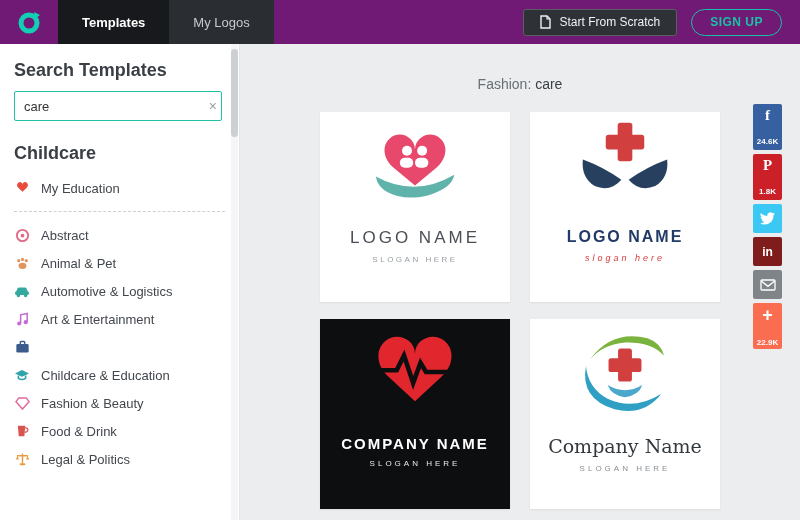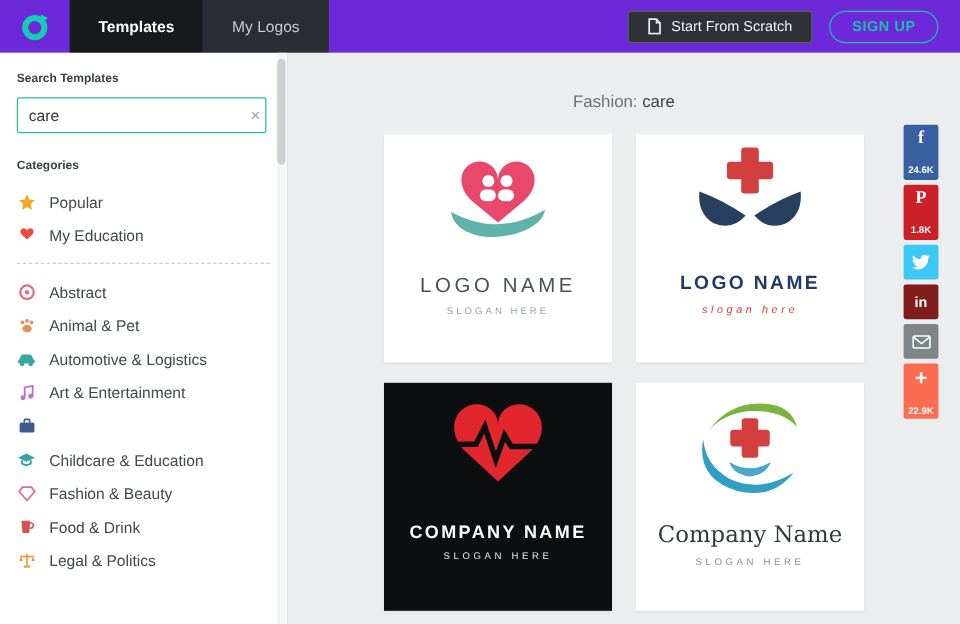--- a/index.html
+++ b/index.html
@@ -1,36 +1,36 @@
 <!DOCTYPE html>
 <html><head>
 <meta charset="utf-8">
 <style>
   * { margin:0; padding:0; box-sizing:border-box; }
   html,body { width:800px; height:520px; overflow:hidden; }
   body { font-family:"Liberation Sans", sans-serif; background:#ebedee; }
   .app { width:800px; height:520px; position:relative; }
 
   
-  .header { height:44px; background:#6d28d9; display:flex; align-items:center;justify-content:center; }
+  .header { height:44px; background:#701a75; display:flex; align-items:center;justify-content:center; }
   .brand { width:58px; height:44px; display:flex; align-items:center; justify-content:center; }
   .tab { height:44px; padding:0 24px; display:flex; align-items:center; font-size:13px; cursor:pointer; }
   .tab.active { background:#17191d; color:#ffffff; font-weight:bold; }
   .tab.inactive { background:#2a2d31; color:#c6cacf; }
   .header-spacer { flex:1; }
   .scratch-btn { display:flex; align-items:center; gap:8px; background:#2e3237; border:1px solid #5a5e64;
     color:#f0f2f4; font-size:12px; height:27px; padding:0 16px; border-radius:3px; margin-right:14px; cursor:pointer; }
   .signup-btn { border:1px solid #19c2a6; color:#19c2a6; font-size:12px; font-weight:bold; height:27px;
     padding:0 18px; border-radius:14px; background:transparent; margin-right:18px; cursor:pointer; letter-spacing:.5px; }
 
   .body { display:flex; height:476px; }
 
   
   .sidebar { width:240px; background:#ffffff; border-right:1px solid #e2e4e6; position:relative; padding:16px 14px 0 14px; }
-  .side-heading { font-size:10px; font-weight:bold; color:#3a3f45; margin-bottom:10px; }
+  .side-heading { font-size:18px; font-weight:bold; color:#3a3f45; margin-bottom:10px; }
   .search-wrap { position:relative; margin-bottom:22px; }
   .search-input { width:208px; height:30px; border:1px solid #1fc0a4; border-radius:2px; padding:0 26px 0 9px;
     font-size:13px; color:#333; outline:none; font-family:"Liberation Sans", sans-serif; }
   .clear-x { position:absolute; right:8px; top:6px; font-size:14px; color:#9aa0a6; cursor:pointer; line-height:18px; }
   .cat-list { list-style:none; }
   .cat-item { display:flex; align-items:center; gap:11px; height:28px; font-size:13px; color:#42474d; cursor:pointer; }
   .cat-item .ic { width:16px; height:16px; display:inline-flex; align-items:center; justify-content:center; flex:0 0 16px; }
   .dashed-div { border-top:1px dashed #ccd0d4; margin:9px 0; }
   .side-scroll-track { position:absolute; top:0; right:1px; width:7px; height:476px; background:#f4f5f6; }
   .side-scroll-thumb { position:absolute; top:5px; right:1px; width:7px; height:88px; background:#ccd0d3; border-radius:4px; }
@@ -95,31 +95,23 @@
 
   <div class="body">
 
     <div class="sidebar">
       <div class="side-heading">Search Templates</div>
       <div class="search-wrap">
         <input class="search-input" type="text" autofocus="" value="care" style="">
         <span class="clear-x">×</span>
       </div>
 
-      <div class="side-heading">Categories</div>
+      <div class="side-heading">Childcare</div>
 
       <ul class="cat-list">
-        <li class="cat-item">
-          <span class="ic">
-            <svg width="15" height="15" viewBox="0 0 16 16">
-                <path d="M8 1 L10 5.6 L15 6.2 L11.4 9.6 L12.4 14.6 L8 12.2 L3.6 14.6 L4.6 9.6 L1 6.2 L6 5.6 Z" fill="#f5a623"></path>
-              </svg>
-          </span>
-          <span>Popular</span>
-        </li>
         <li class="cat-item">
           <span class="ic">
             <svg width="15" height="14" viewBox="0 0 16 15">
                 <path d="M8 4 C8 1.6 5.2 0.4 3.4 1.8 C1.5 3.2 1.9 5.8 3.8 7.5 L8 11.4 L12.2 7.5 C14.1 5.8 14.5 3.2 12.6 1.8 C10.8 0.4 8 1.6 8 4 Z" fill="#e74c3c"></path>
               </svg>
           </span>
           <span>My Education</span>
         </li>
       </ul>
 

